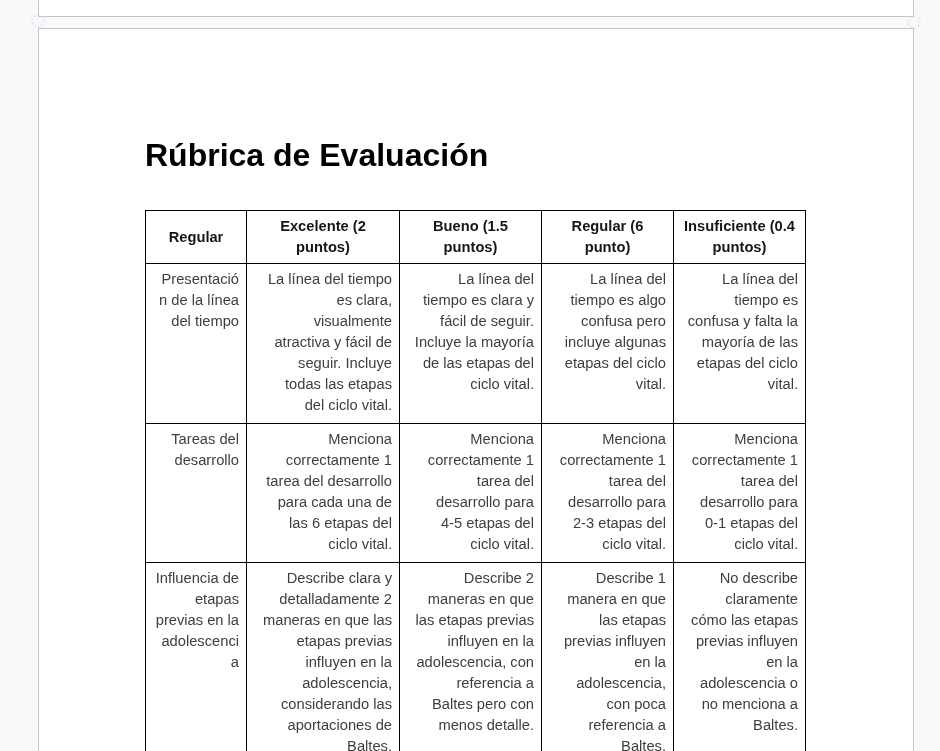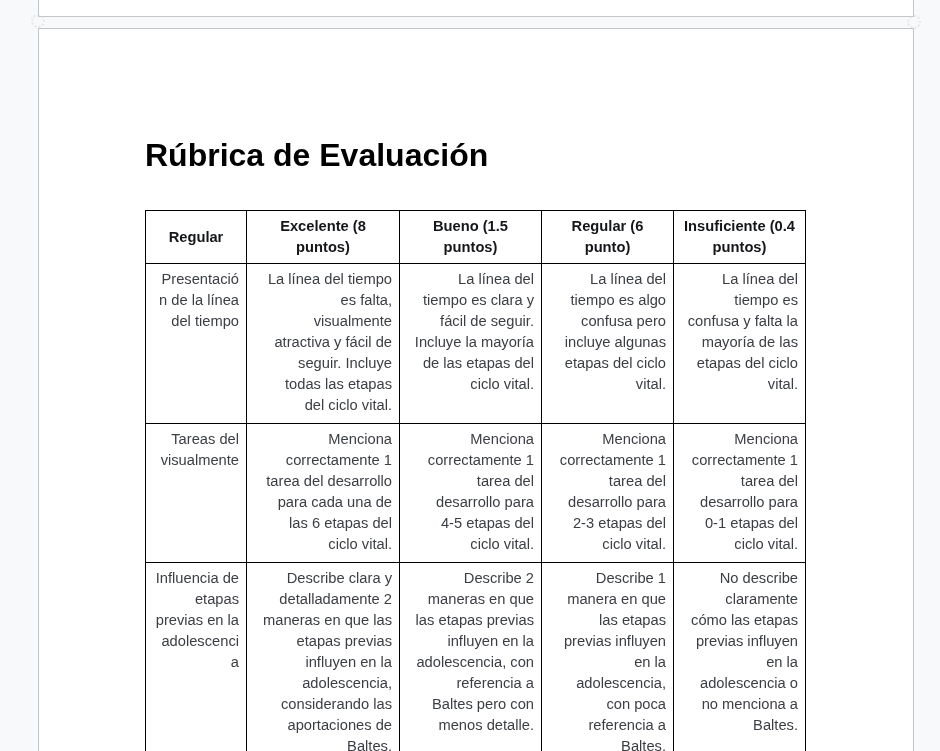--- a/index.html
+++ b/index.html
@@ -99,33 +99,33 @@
       <colgroup>
         <col style="width:101px">
         <col style="width:153px">
         <col style="width:142px">
         <col style="width:132px">
         <col style="width:132px">
       </colgroup>
       <thead>
         <tr class="header-row">
           <th>Regular</th>
-          <th>Excelente (8 puntos)</th>
+          <th>Excelente (2 puntos)</th>
           <th>Bueno (1.5 puntos)</th>
           <th>Regular (6 punto)</th>
           <th>Insuficiente (0.4 puntos)</th>
         </tr>
       </thead>
       <tbody>
         <tr class="row-1">
           <td>Presentació
 n de la línea
 del tiempo</td>
           <td>La línea del tiempo
-es falta,
+es clara,
 visualmente
 atractiva y fácil de
 seguir. Incluye
 todas las etapas
 del ciclo vital.</td>
           <td>La línea del
 tiempo es clara y
 fácil de seguir.
 Incluye la mayoría
 de las etapas del
@@ -138,21 +138,21 @@
 vital.</td>
           <td>La línea del
 tiempo es
 confusa y falta la
 mayoría de las
 etapas del ciclo
 vital.</td>
         </tr>
         <tr class="row-2">
           <td>Tareas del
-visualmente</td>
+desarrollo</td>
           <td>Menciona
 correctamente 1
 tarea del desarrollo
 para cada una de
 las 6 etapas del
 ciclo vital.</td>
           <td>Menciona
 correctamente 1
 tarea del
 desarrollo para

